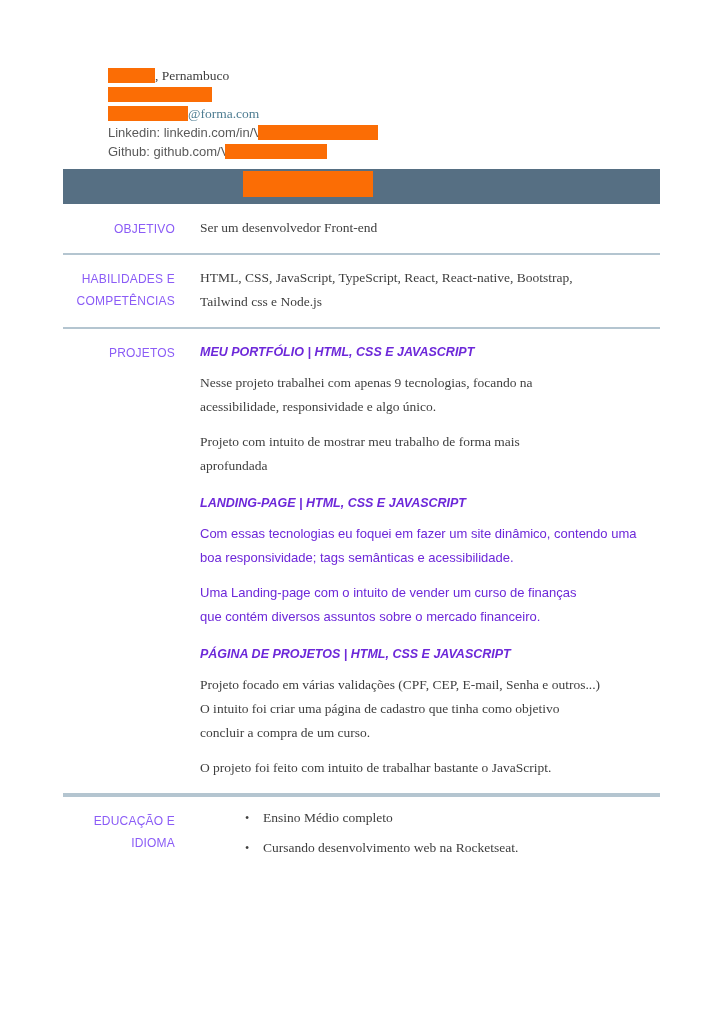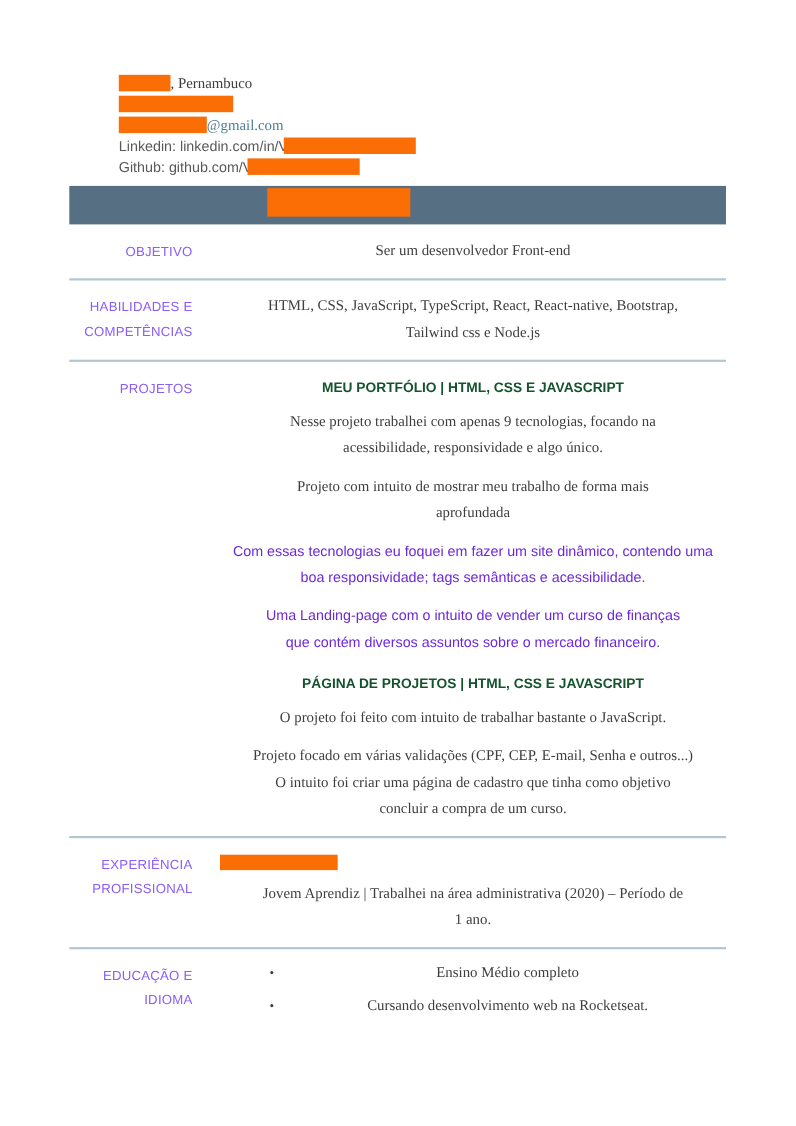--- a/index.html
+++ b/index.html
@@ -31,28 +31,29 @@
 
   
   .sections{margin-top:1px;}
   .section{display:grid;grid-template-columns:112px 460px;column-gap:25px;padding:11px 0 13px;}
   .divider{height:2px;background:#b4c5d0;width:597px;border:none;margin:0;}
   .sec-label{
     font-family:"Liberation Sans","DejaVu Sans",sans-serif;
     font-size:12px;line-height:22px;color:#8b5cf6;text-align:right;
     white-space:pre-line;letter-spacing:.2px;padding-top:2px;
   }
-  .sec-body{font-size:13.5px;color:#3e3e3e;line-height:24px;text-align:center;}
+  .sec-body{font-size:13.5px;color:#3e3e3e;line-height:24px;}
   .sec-body p{margin:0 0 11px;white-space:pre-line;}
   .sec-body p:last-child{margin-bottom:0;}
   p.sans{font-family:"Liberation Sans","DejaVu Sans",sans-serif;font-size:13px;color:#6d28d9;}
   .proj-heading{
     font-family:"Liberation Sans","DejaVu Sans",sans-serif;
-    font-weight:bold;font-size:12.5px;color:#14532d;line-height:24px;
+    font-weight:bold;font-size:12.5px;color:#6d28d9;line-height:24px;
     margin:13px 0 7px;
+    font-style:italic;
   }
   .proj-heading.first{margin-top:0;}
 
   
   .exp-redact{width:107px;height:14px;display:block;margin:4px 0 9px;}
 
   
   .edu-list{list-style:none;margin:0;padding:0;}
   .edu-list li{margin:0 0 10px;line-height:20px;padding-left:63px;position:relative;}
   .edu-list li:last-child{margin-bottom:0;}
@@ -64,21 +65,21 @@
 <div class="page">
 
   <div class="contact">
     <div class="contact-line">
       <span class="redact r-city"></span><span>, Pernambuco</span>
     </div>
     <div class="contact-line">
       <span class="redact r-phone"></span>
     </div>
     <div class="contact-line">
-      <span class="redact r-email"></span><span class="email-suffix">@gmail.com</span>
+      <span class="redact r-email"></span><span class="email-suffix">@forma.com</span>
     </div>
     <div class="contact-line contact-sans">
       <span>Linkedin: linkedin.com/in/V</span><span class="redact r-linkedin"></span>
     </div>
     <div class="contact-line contact-sans">
       <span>Github: github.com/V</span><span class="redact r-github"></span>
     </div>
   </div>
 
   <div class="band">
@@ -109,44 +110,36 @@
 
     <section class="section">
       <div class="sec-label">PROJETOS</div>
       <div class="sec-body">
         <h3 class="proj-heading first">MEU PORTFÓLIO | HTML, CSS E JAVASCRIPT</h3>
         <p>Nesse projeto trabalhei com apenas 9 tecnologias, focando na
 acessibilidade, responsividade e algo único.</p>
         <p>Projeto com intuito de mostrar meu trabalho de forma mais
 aprofundada</p>
 
+        <h3 class="proj-heading">LANDING-PAGE | HTML, CSS E JAVASCRIPT</h3>
         <p class="sans">Com essas tecnologias eu foquei em fazer um site dinâmico, contendo uma
 boa responsividade; tags semânticas e acessibilidade.</p>
         <p class="sans">Uma Landing-page com o intuito de vender um curso de finanças
 que contém diversos assuntos sobre o mercado financeiro.</p>
 
         <h3 class="proj-heading">PÁGINA DE PROJETOS | HTML, CSS E JAVASCRIPT</h3>
-        <p>O projeto foi feito com intuito de trabalhar bastante o JavaScript.</p>
         <p>Projeto focado em várias validações (CPF, CEP, E-mail, Senha e outros...)
 O intuito foi criar uma página de cadastro que tinha como objetivo
 concluir a compra de um curso.</p>
+        <p>O projeto foi feito com intuito de trabalhar bastante o JavaScript.</p>
       </div>
     </section>
 
     <hr class="divider">
 
-    <section class="section">
-      <div class="sec-label">EXPERIÊNCIA
-PROFISSIONAL</div>
-      <div class="sec-body">
-        <span class="redact exp-redact"></span>
-        <p>Jovem Aprendiz | Trabalhei na área administrativa (2020) – Período de
-1 ano.</p>
-      </div>
-    </section>
 
     <hr class="divider">
 
     <section class="section">
       <div class="sec-label">EDUCAÇÃO E
 IDIOMA</div>
       <div class="sec-body">
         <ul class="edu-list">
           <li><span class="bullet">•</span><span>Ensino Médio completo</span></li>
           <li><span class="bullet">•</span><span>Cursando desenvolvimento web na Rocketseat.</span></li>

